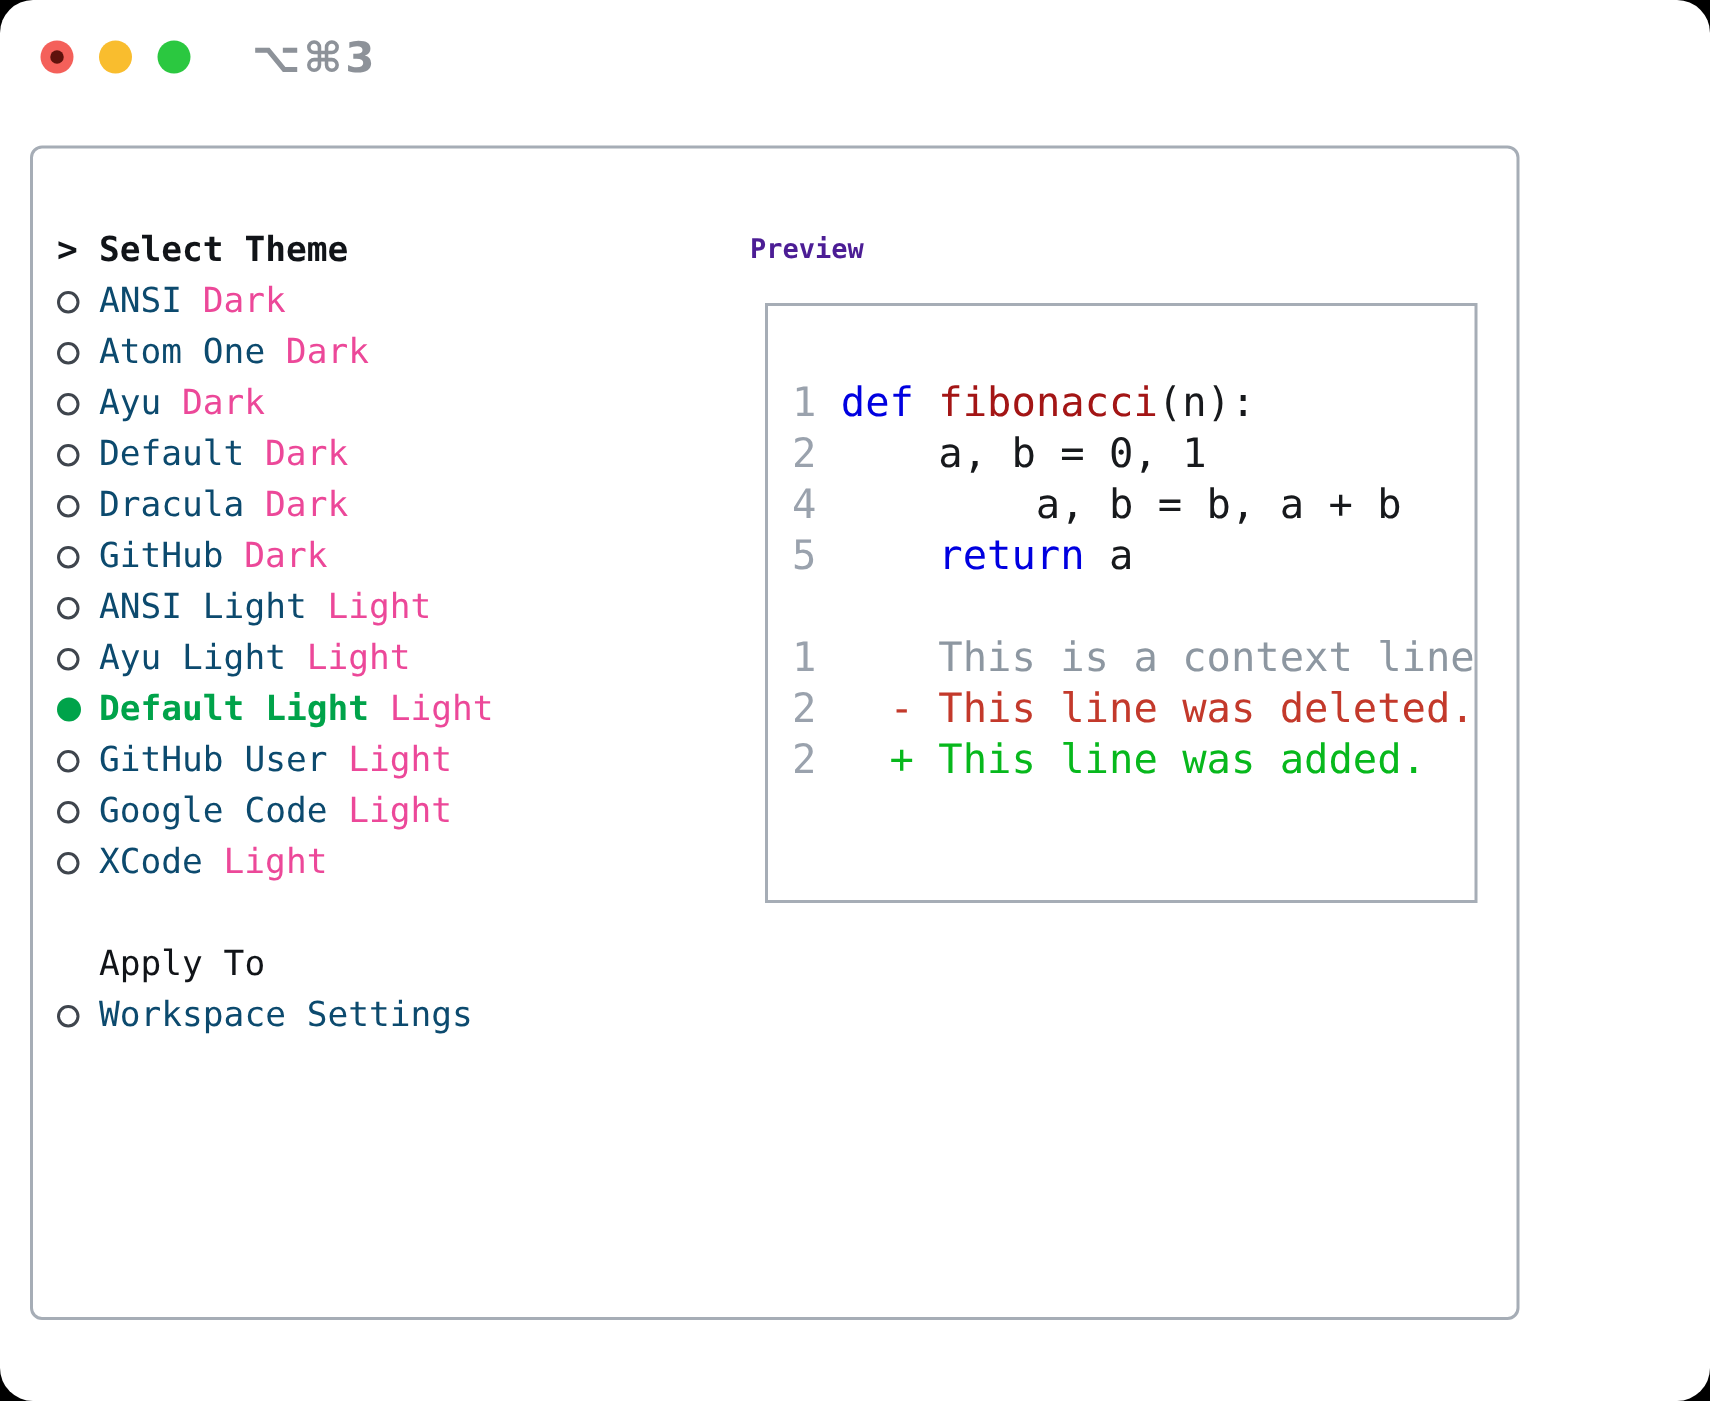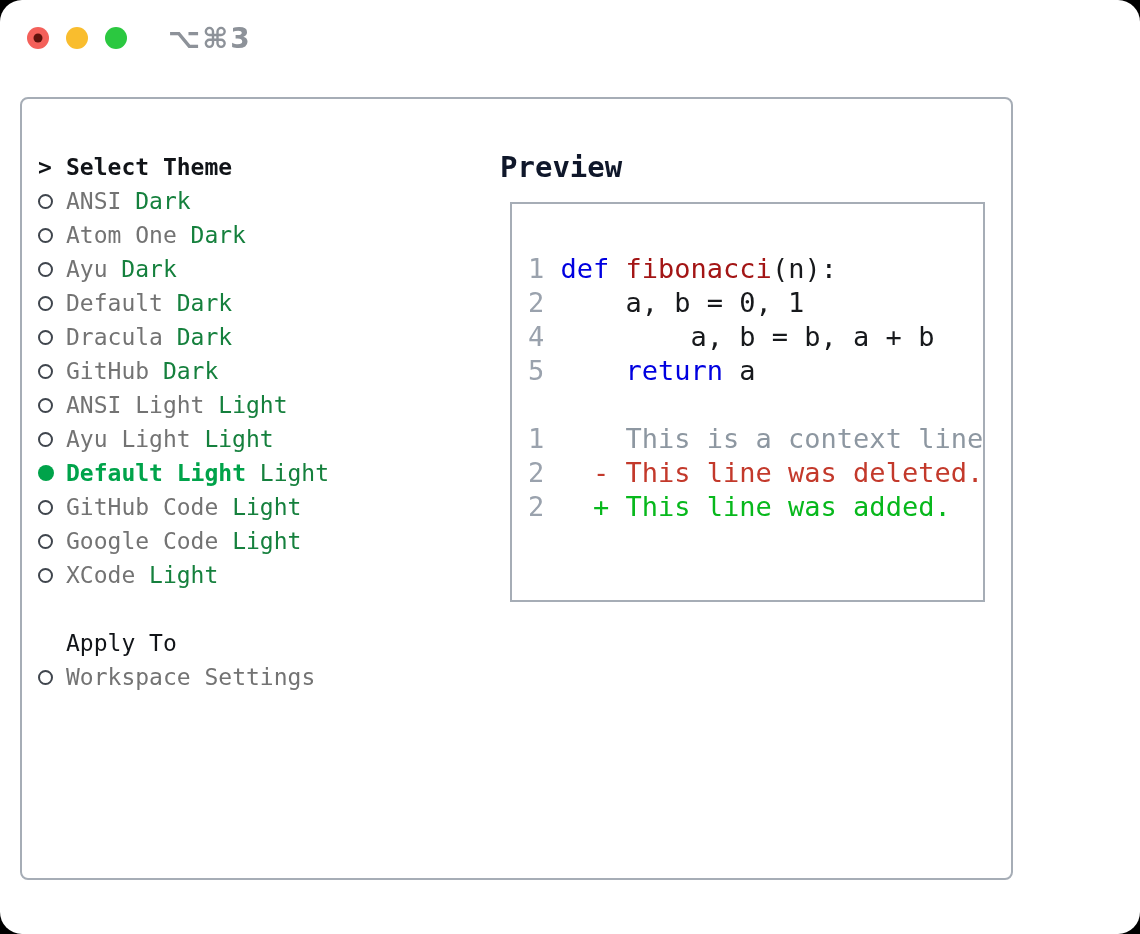--- a/index.html
+++ b/index.html
@@ -38,33 +38,33 @@
   .left-col { position:absolute; left:16px; top:51px; width:432px; }
   .row { display:flex; align-items:center; height:34px; font-size:23px; white-space:pre; }
   .cell-icon { width:28px; flex:0 0 28px; display:flex; align-items:center; }
   .radio {
     width:15px; height:15px; border-radius:50%;
     border:2px solid #3f454d; background:transparent;
   }
   .radio.on { border:none; width:16px; height:16px; background:var(--sel-green,#00a34a); }
   .caret { font-weight:bold; color:#111418; font-size:23px; }
   .hdr { font-weight:bold; color:#111418; }
-  .theme-label { color:#737373; }
-  .theme-variant { color:#15803d; margin-left:13.8px; }
+  .theme-label { color:#0c4a6e; }
+  .theme-variant { color:#ec4899; margin-left:13.8px; }
   .row.selected .theme-label { color:var(--sel-green,#00a34a);font-weight:bold; }
   .apply-wrap { margin-top:34px; }
   .apply-hdr { color:#111418; }
   .hint {
     margin-top:34px; color:#a9b2bd; font-size:23px; line-height:34px;
     white-space:normal; width:432px;
   }
 
   
   .right-col { position:absolute; left:478px; top:51px; width:497px; }
-  .preview-title { height:34px; line-height:34px; font-size:29px; font-weight:bold; color:#0f172a; }
+  .preview-title { height:34px; line-height:34px; font-size:18px; font-weight:bold; color:#4c1d95; }
   .preview-box {
     margin-top:18px; margin-left:10px; width:475px; height:400px;
     border:2px solid #a6adb6; background:#fff;
     padding:48px 14px 0 16px; overflow:hidden;
   }
   .cline { height:34px; line-height:34px; font-size:27px; white-space:pre; }
   .lnum { color:#9aa2ad; }
   .tok-kw { color:var(--kw-blue,#0000e0); }
   .tok-fn { color:var(--fn-red,#a31515); }
   .tok-pl { color:#17191c; }
@@ -100,21 +100,21 @@
       <div id="theme-list">
           <div class="row"><span class="cell-icon"><span class="radio"></span></span><span class="theme-label">ANSI</span><span class="theme-variant">Dark</span></div>
           <div class="row"><span class="cell-icon"><span class="radio"></span></span><span class="theme-label">Atom One</span><span class="theme-variant">Dark</span></div>
           <div class="row"><span class="cell-icon"><span class="radio"></span></span><span class="theme-label">Ayu</span><span class="theme-variant">Dark</span></div>
           <div class="row"><span class="cell-icon"><span class="radio"></span></span><span class="theme-label">Default</span><span class="theme-variant">Dark</span></div>
           <div class="row"><span class="cell-icon"><span class="radio"></span></span><span class="theme-label">Dracula</span><span class="theme-variant">Dark</span></div>
           <div class="row"><span class="cell-icon"><span class="radio"></span></span><span class="theme-label">GitHub</span><span class="theme-variant">Dark</span></div>
           <div class="row"><span class="cell-icon"><span class="radio"></span></span><span class="theme-label">ANSI Light</span><span class="theme-variant">Light</span></div>
           <div class="row"><span class="cell-icon"><span class="radio"></span></span><span class="theme-label">Ayu Light</span><span class="theme-variant">Light</span></div>
           <div class="row selected"><span class="cell-icon"><span class="radio on"></span></span><span class="theme-label">Default Light</span><span class="theme-variant">Light</span></div>
-          <div class="row"><span class="cell-icon"><span class="radio"></span></span><span class="theme-label">GitHub Code</span><span class="theme-variant">Light</span></div>
+          <div class="row"><span class="cell-icon"><span class="radio"></span></span><span class="theme-label">GitHub User</span><span class="theme-variant">Light</span></div>
           <div class="row"><span class="cell-icon"><span class="radio"></span></span><span class="theme-label">Google Code</span><span class="theme-variant">Light</span></div>
           <div class="row"><span class="cell-icon"><span class="radio"></span></span><span class="theme-label">XCode</span><span class="theme-variant">Light</span></div>
         </div>
 
       <div class="apply-wrap">
         <div class="row">
           <span class="cell-icon"></span>
           <span class="apply-hdr">Apply To</span>
         </div>
         <div id="apply-list">

